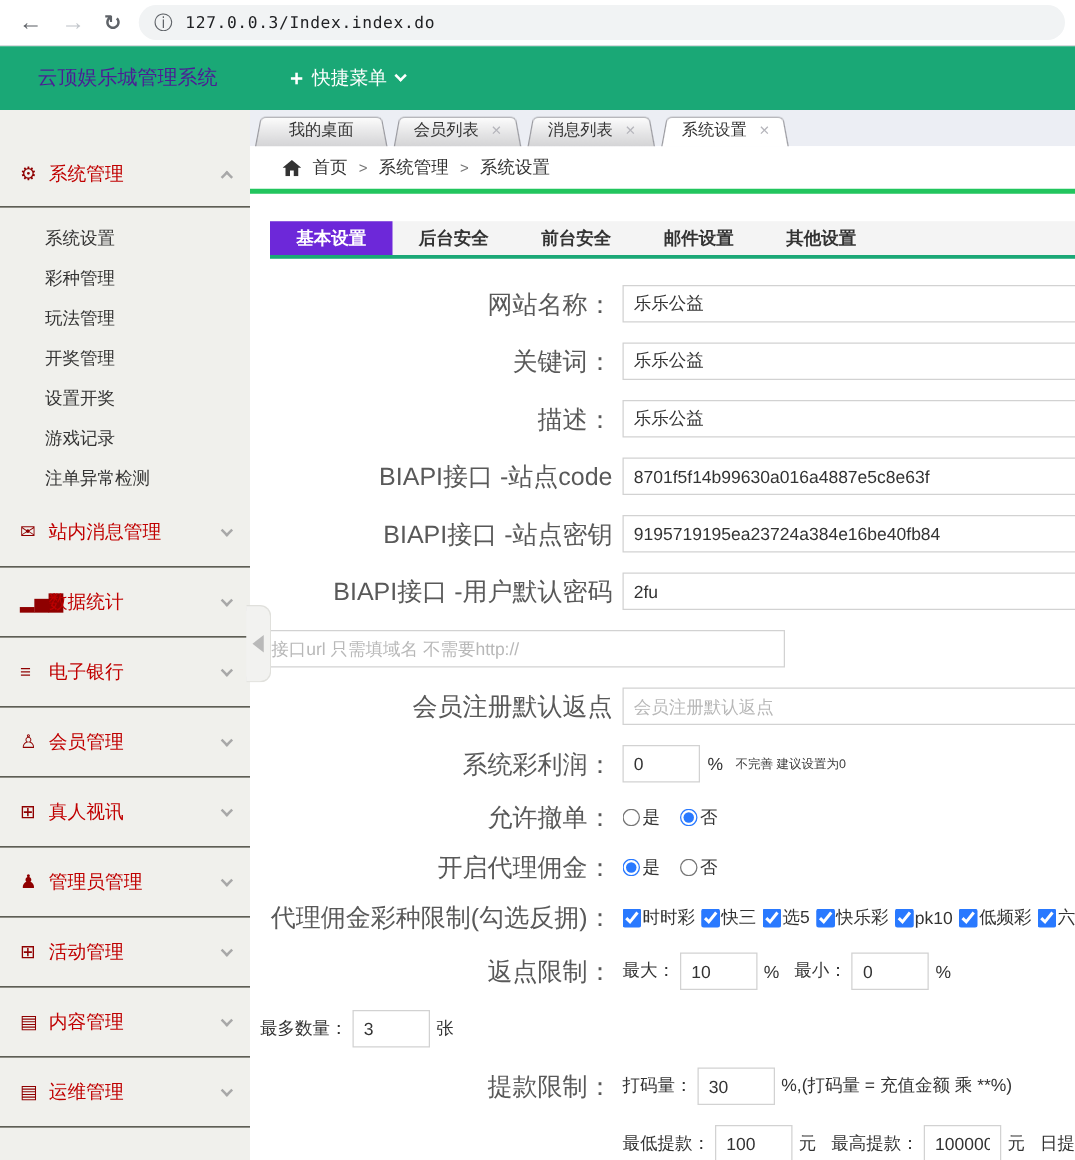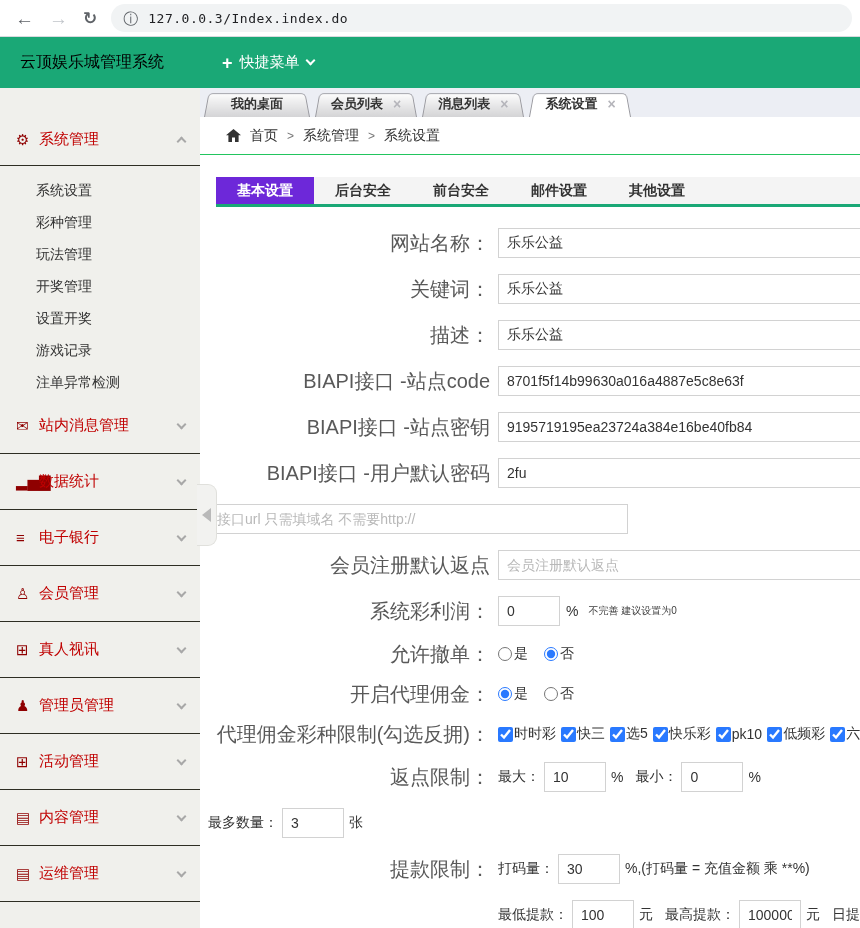--- a/index.html
+++ b/index.html
@@ -14,21 +14,21 @@
   .nav-ico { font-size:19px; color:#5f6368; margin-left:15px; line-height:1; cursor:default; }
   .nav-ico.fwd { color:#c1c5ca; }
   .nav-ico.refresh { font-size:17px; font-weight:bold; }
   .urlbar { flex:1; height:28px; margin:0 8px 0 14px; background:#f1f3f4;
             border-radius:14px; display:flex; align-items:center; padding:0 12px; }
   .info-ico { color:#5f6368; font-size:15px; margin-right:10px; line-height:1; }
   .url { font-family:"DejaVu Sans Mono","Liberation Mono",monospace; font-size:13px;
          color:#202124; letter-spacing:.5px; }
   
   .appbar { height:51px; background:#1aa876; display:flex; align-items:center; }
-  .app-title { color:#000000; font-size:16px; margin-left:20px; }
+  .app-title { color:#4c1d95; font-size:16px; margin-left:30px; }
   .quickmenu { display:flex; align-items:center; color:#fff; margin-left:58px;
                font-size:15px; gap:7px; cursor:default; }
   .qm-plus { font-size:18px; font-weight:bold; line-height:1; }
   .chev-w { width:7px; height:7px; border-right:2px solid #fff; border-bottom:2px solid #fff;
             transform:rotate(45deg); margin-top:-4px; }
   
   .main { display:flex; height:840px; }
   
   .sidebar { width:200px; flex:none; background:#f0f0ec; padding-top:26px; }
   .side-head { height:56px; display:flex; align-items:center; padding:0 15px 0 16px;
@@ -42,32 +42,32 @@
   .submenu { padding:8px 0 0 0; }
   .sub-item { height:32px; line-height:32px; padding-left:36px; font-size:14px; color:#333; cursor:default; }
   
   .handle { position:absolute; left:197px; top:484px; width:20px; height:62px; z-index:5;
             background:#f2f2f0; border:1px solid #e0e0dc; border-left:none;
             border-radius:0 9px 9px 0; display:flex; align-items:center; justify-content:center; }
   .handle-arrow { width:0; height:0; border-top:7px solid transparent;
                   border-bottom:7px solid transparent; border-right:9px solid #b9b9b9; }
   
   .content { flex:1; display:flex; flex-direction:column; min-width:0; }
-  .tabstrip { height:29px; background:#eceef4; display:flex; align-items:flex-end; padding-left:4px; flex:none;font-weight:bold; }
+  .tabstrip { height:29px; background:#eceef4; display:flex; align-items:flex-end; padding-left:4px; flex:none; }
   .ttab { position:relative; height:26px; display:flex; align-items:center; padding:0 16px;
           margin-right:5px; font-size:13px; color:#333; cursor:default; }
   .ttab.wide { padding:0 27px; }
   .ttab::before { content:""; position:absolute; inset:0;
           background:linear-gradient(#fcfcfc,#d4d4d6); border:1px solid #9a9aa0; border-bottom:none;
           border-radius:5px 5px 0 0; transform:perspective(24px) rotateX(5deg); transform-origin:bottom; }
   .ttab.active::before { background:#fff; }
   .ttab > span { position:relative; }
   .tclose { margin-left:10px; color:#b5b5bb; font-size:14px; line-height:1; }
   .breadcrumb { height:38px; background:#fff; display:flex; align-items:center; padding-left:26px;
-                gap:9px; font-size:14px; color:#333; border-bottom:1px solid #22c55e; flex:none; }
+                gap:9px; font-size:14px; color:#333; border-bottom:4px solid #22c55e; flex:none; }
   .home-ico { display:flex; align-items:center; }
   .bc-sep { color:#777; font-size:12px; }
   .panel { flex:1; }
   .settings-tabs { margin:22px 0 0 16px; display:flex; background:#f4f4f4;
                    border-bottom:3px solid #1aa876; }
   .stab { height:27px; line-height:27px; padding:0 21px; font-size:14px; font-weight:bold;
           color:#333; cursor:default; }
   .stab.active { background:#6d28d9; color:#fff; }
   
   .form { margin-top:13px; }

